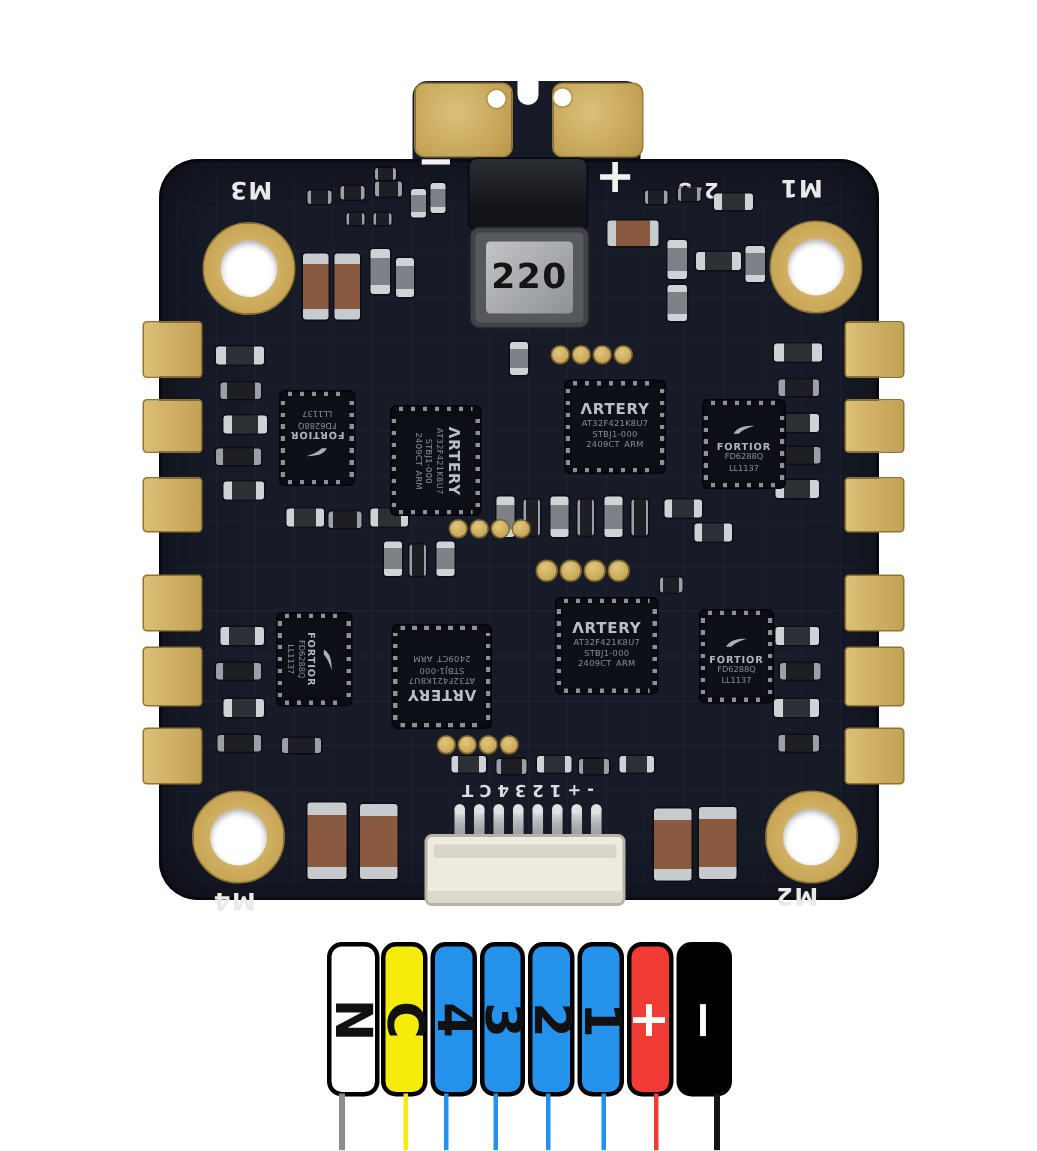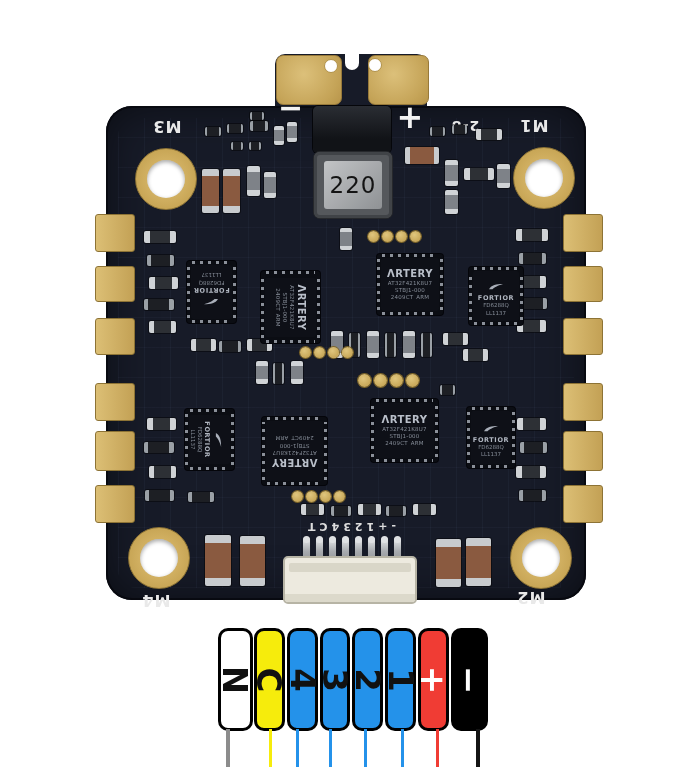--- a/index.html
+++ b/index.html
@@ -33,21 +33,21 @@
   
   .pad{position:absolute;background:linear-gradient(90deg,#dcbf75,#c3a155);border:1px solid #8d7335;border-radius:3px;}
   
   .topcap{position:absolute;left:313px;top:106px;width:78px;height:47px;border-radius:5px;
         background:linear-gradient(180deg,#2a2d33,#111317 70%);box-shadow:0 0 0 1px #05060a;}
   .inductor{position:absolute;left:314px;top:152px;width:78px;height:66px;border-radius:6px;
         background:#55585c;box-shadow:inset 0 0 0 3px #404347, 0 0 0 1px #26282c;
         display:flex;align-items:center;justify-content:center;}
   .inductor .face{width:58px;height:48px;background:linear-gradient(135deg,#c2c4c6,#8f9295);
         border-radius:3px;display:flex;align-items:center;justify-content:center;}
-  .ind-value{font-size:23px;font-weight:normal;color:#141414;letter-spacing:1px;}
+  .ind-value{font-size:23px;font-weight:bold;color:#141414;letter-spacing:1px;}
   
   .chip{position:absolute;background-color:#0b0d13;border-radius:3px;box-shadow:0 0 0 1px #04050a;
         background-image:
           repeating-linear-gradient(90deg,#8b9099 0 3px,transparent 3px 8px),
           repeating-linear-gradient(90deg,#8b9099 0 3px,transparent 3px 8px),
           repeating-linear-gradient(0deg,#8b9099 0 3px,transparent 3px 8px),
           repeating-linear-gradient(0deg,#8b9099 0 3px,transparent 3px 8px);
         background-size:calc(100% - 10px) 3px,calc(100% - 10px) 3px,3px calc(100% - 10px),3px calc(100% - 10px);
         background-position:top center,bottom center,left center,right center;background-repeat:no-repeat;
         display:flex;align-items:center;justify-content:center;}

